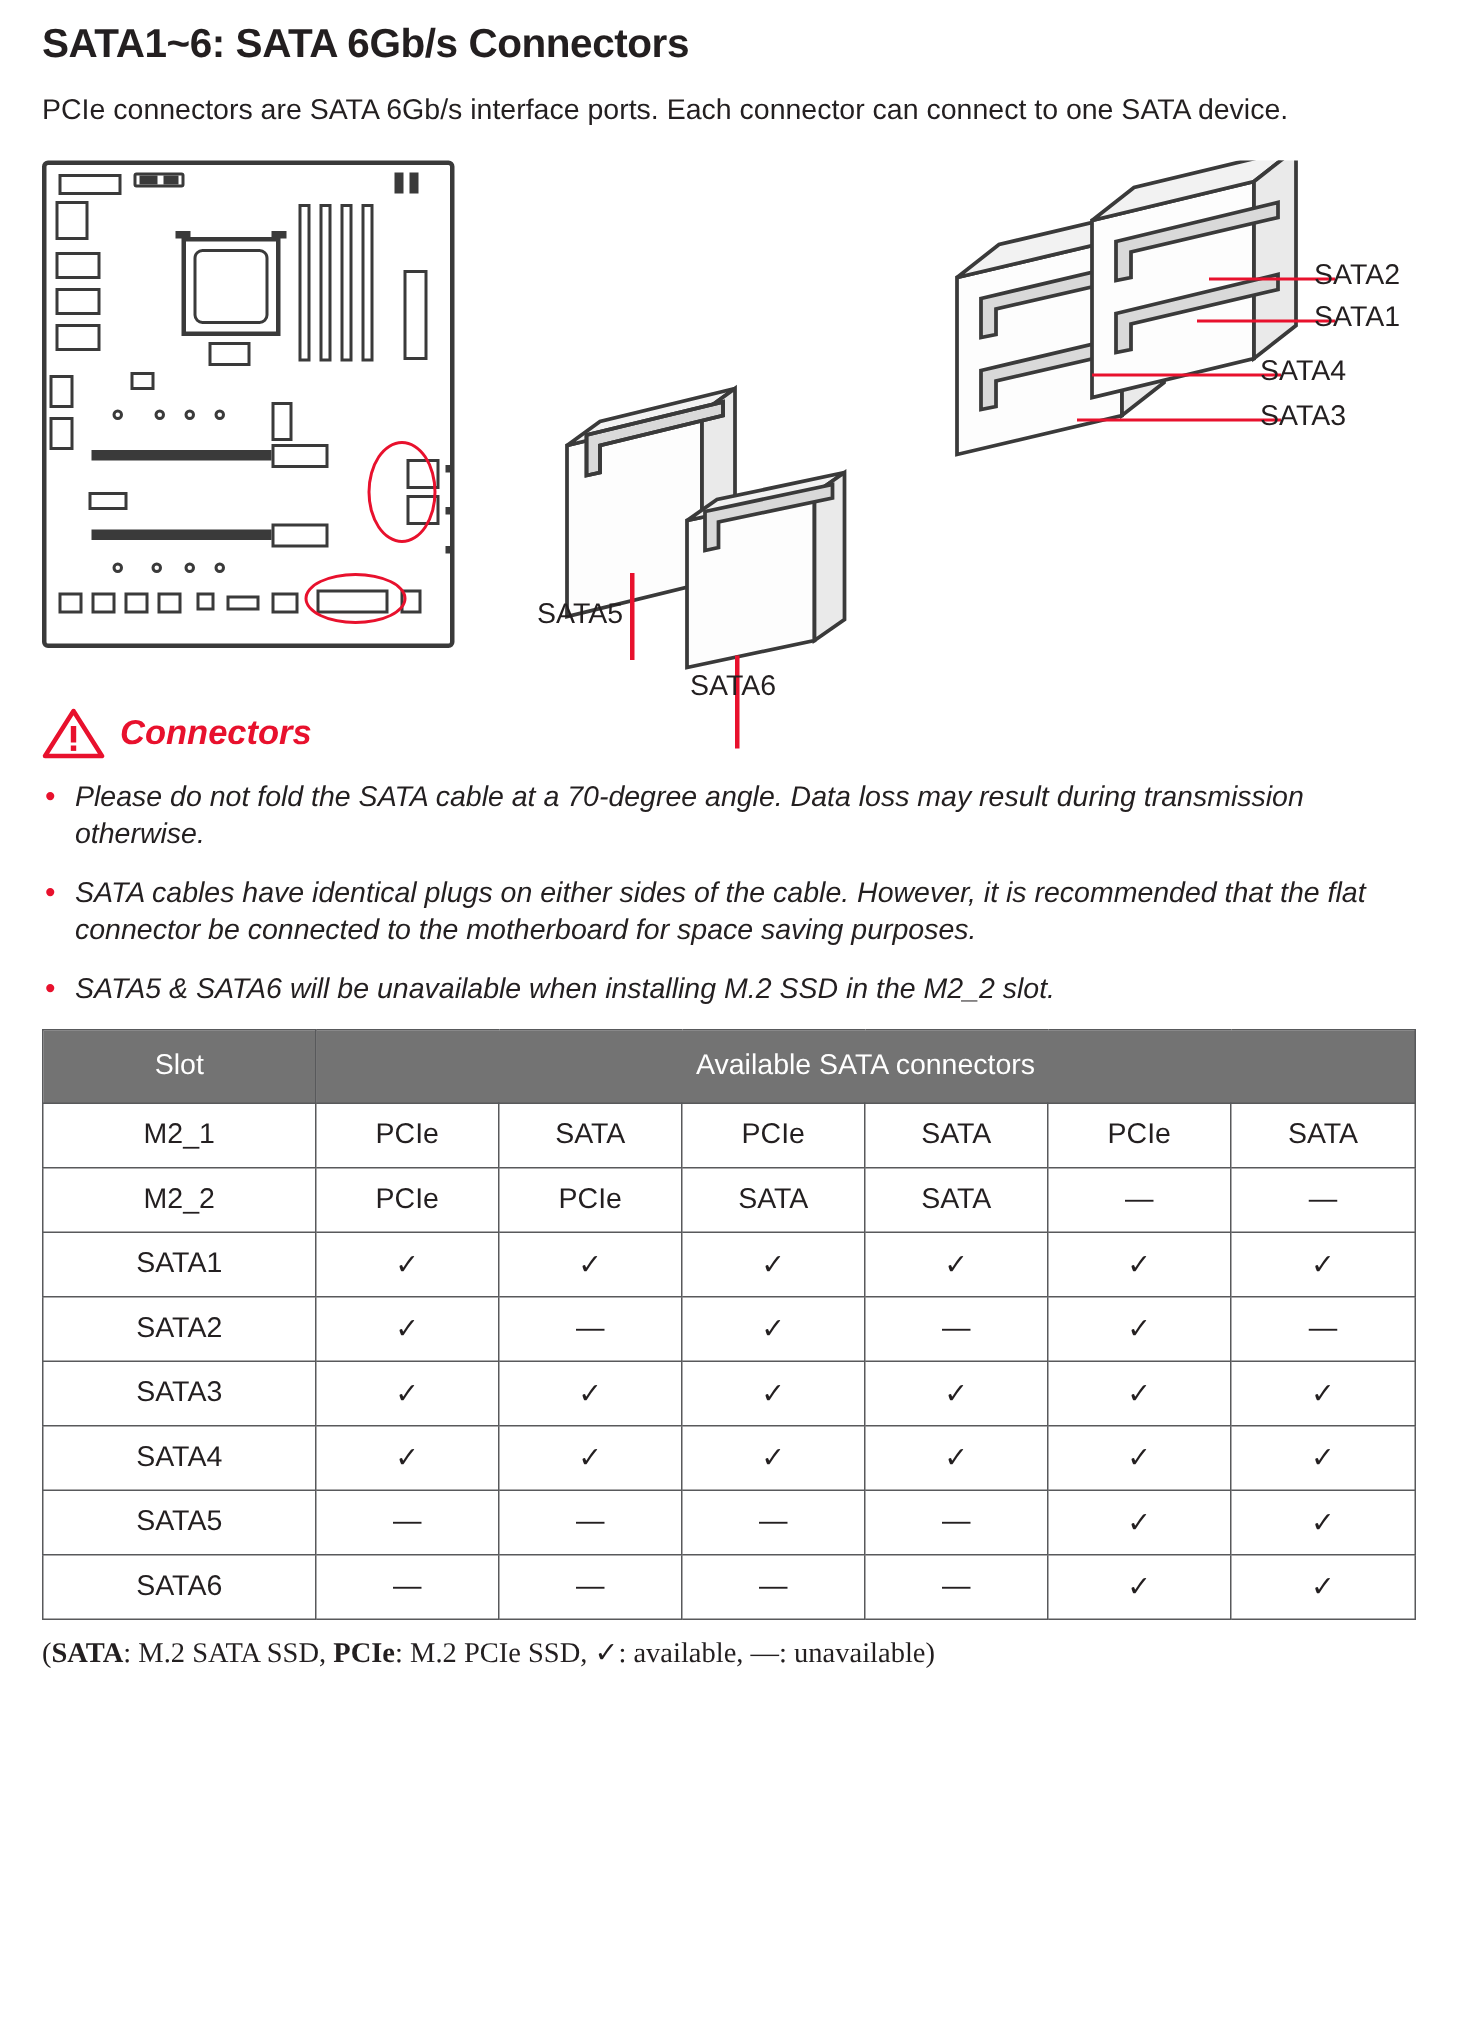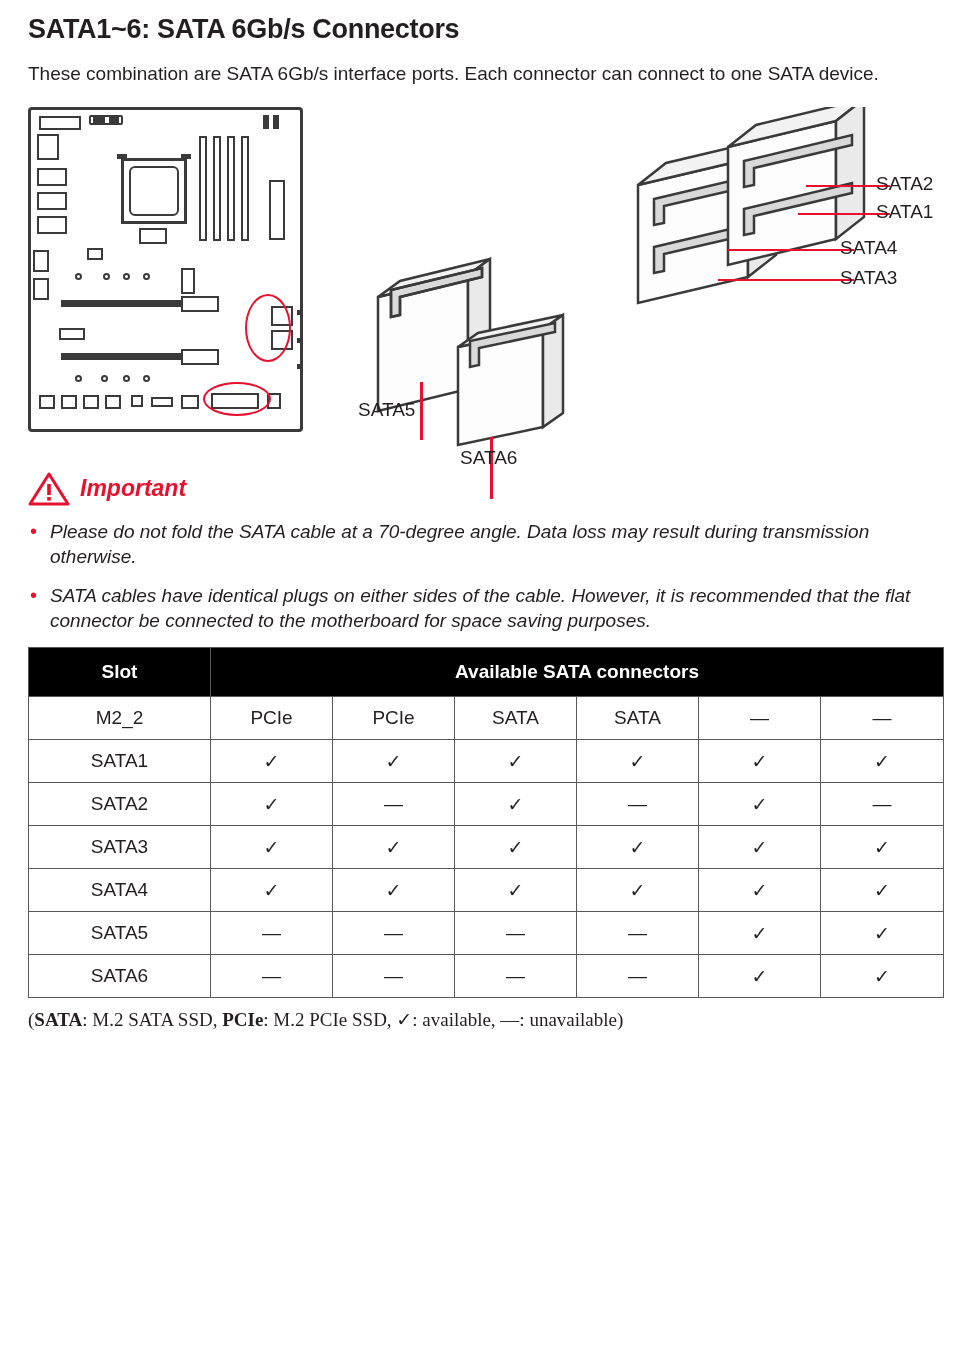--- a/index.html
+++ b/index.html
@@ -155,44 +155,44 @@
     table-layout: fixed;
   }
   table.combo th, table.combo td {
     border: 1px solid #58595b;
     text-align: center;
     font-size: 19px;
     height: 42px;
     padding: 0;
   }
   table.combo thead th {
-    background: #000000;
+    background: #737373;
     color: #ffffff;
-    font-weight: bold;
+    font-weight: normal;
     height: 48px;
     border-color: #58595b;
   }
   table.combo tbody td {
     background: #ffffff;
   }
   .legend {
     font-size: 19px;
     margin-top: 10px;
     font-family: Liberation Serif, serif;
   }
   .legend b { font-weight: bold; }
 </style>
 </head>
 <body>
 
 <div class="page">
   <div class="content">
 
     <h1 class="title">SATA1~6: SATA 6Gb/s Connectors</h1>
-    <p class="intro">These combination are SATA 6Gb/s interface ports. Each connector can connect to one SATA device.</p>
+    <p class="intro">PCIe connectors are SATA 6Gb/s interface ports. Each connector can connect to one SATA device.</p>
 
     <div class="figures">
 
       <div class="mb">
 
         <div class="mb-el" style="left:8px; top:6px; width:42px; height:14px;"></div>
         <div class="mb-el" style="left:58px; top:5px; width:34px; height:10px; border-radius:2px;"></div>
         <div class="mb-fill" style="left:62px; top:7px; width:12px; height:6px;"></div>
         <div class="mb-fill" style="left:78px; top:7px; width:10px; height:6px;"></div>
         <div class="mb-fill" style="left:232px; top:5px; width:6px; height:14px;"></div>
@@ -307,26 +307,27 @@
     </div>
 
     <div class="important-head">
       <span class="warn-icon">
         <svg width="42" height="36" viewBox="0 0 42 36">
           <path d="M21 3 L40 33 L2 33 Z" fill="none" stroke="#e8112d" stroke-width="3" stroke-linejoin="round"></path>
           <rect x="19.2" y="13" width="3.6" height="11" fill="#e8112d"></rect>
           <rect x="19.2" y="26" width="3.6" height="3.6" fill="#e8112d"></rect>
         </svg>
       </span>
-      <span class="important-text">Important</span>
+      <span class="important-text">Connectors</span>
     </div>
 
     <ul class="notes">
       <li>Please do not fold the SATA cable at a 70-degree angle. Data loss may result during transmission otherwise.</li>
       <li>SATA cables have identical plugs on either sides of the cable. However, it is recommended that the flat connector be connected to the motherboard for space saving purposes.</li>
+      <li>SATA5 &amp; SATA6 will be unavailable when installing M.2 SSD in the M2_2 slot.</li>
     </ul>
 
 
     <table class="combo">
       <colgroup>
         <col style="width:182px">
         <col style="width:122px">
         <col style="width:122px">
         <col style="width:122px">
         <col style="width:122px">
@@ -334,20 +335,29 @@
         <col style="width:123px">
       </colgroup>
       <thead>
         <tr>
           <th>Slot</th>
           <th colspan="6">Available SATA connectors</th>
         </tr>
       </thead>
       <tbody>
         <tr>
+          <td>M2_1</td>
+          <td>PCIe</td>
+          <td>SATA</td>
+          <td>PCIe</td>
+          <td>SATA</td>
+          <td>PCIe</td>
+          <td>SATA</td>
+        </tr>
+        <tr>
           <td>M2_2</td>
           <td>PCIe</td>
           <td>PCIe</td>
           <td>SATA</td>
           <td>SATA</td>
           <td>—</td>
           <td>—</td>
         </tr>
         <tr>
           <td>SATA1</td>

